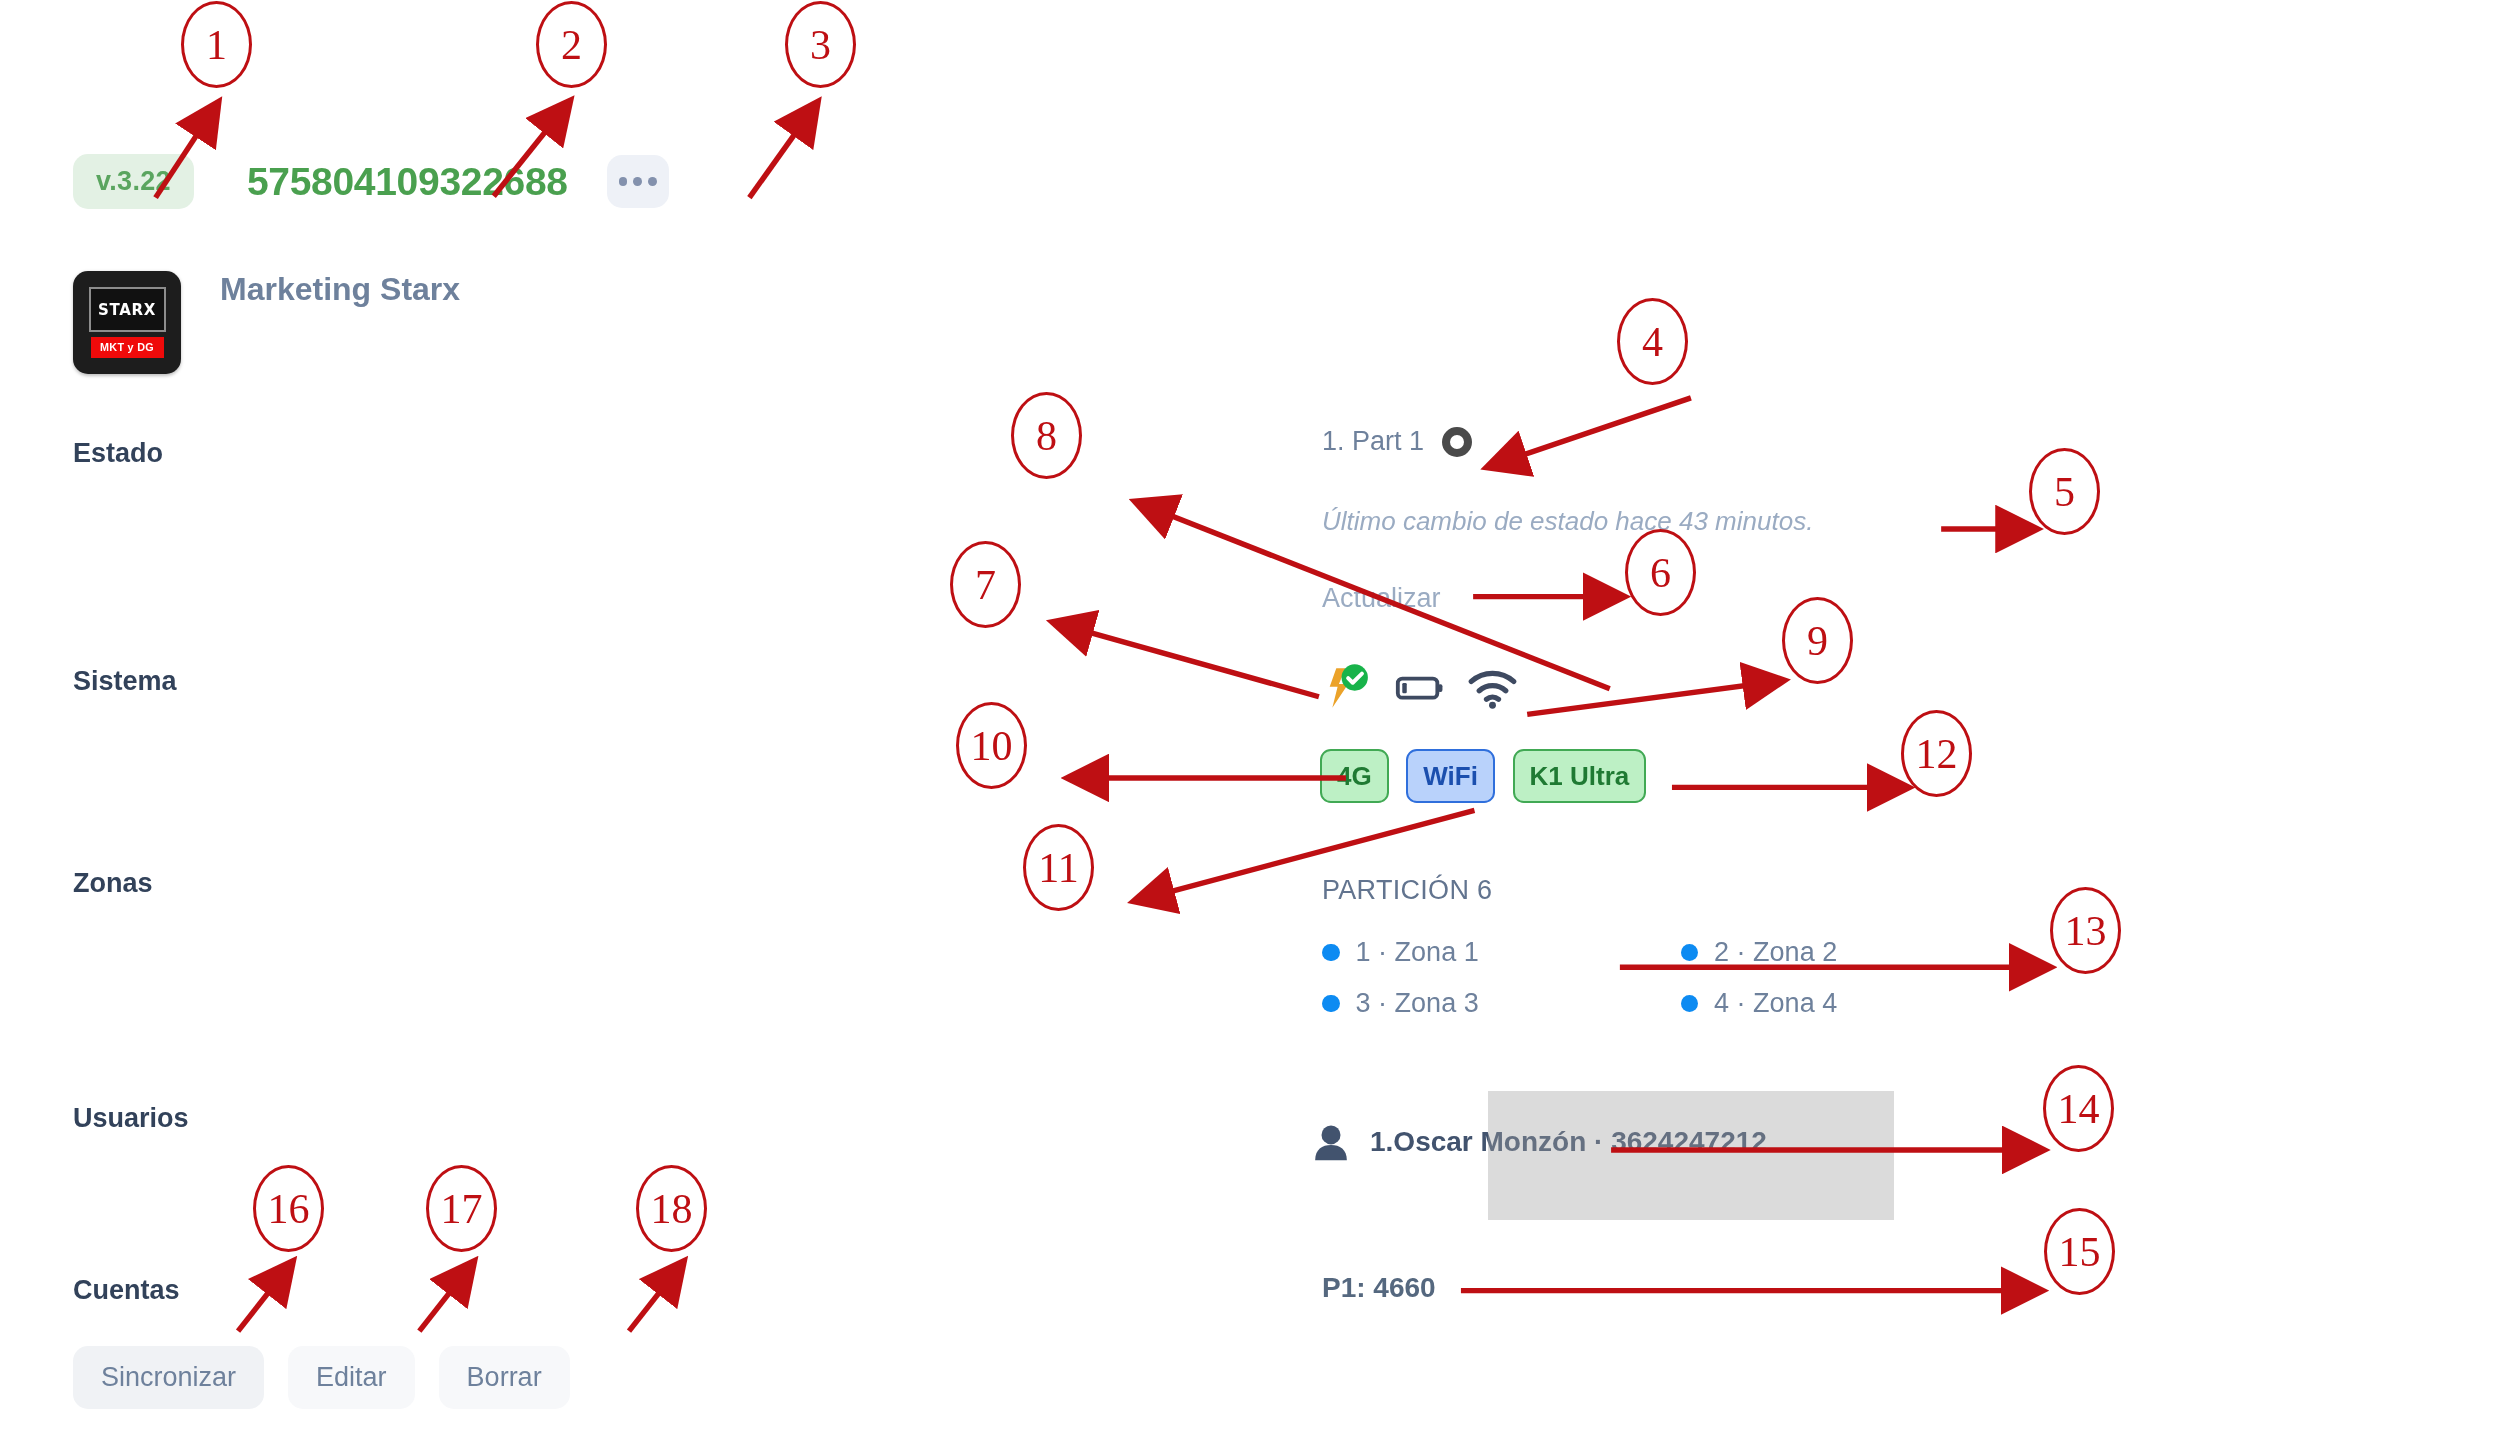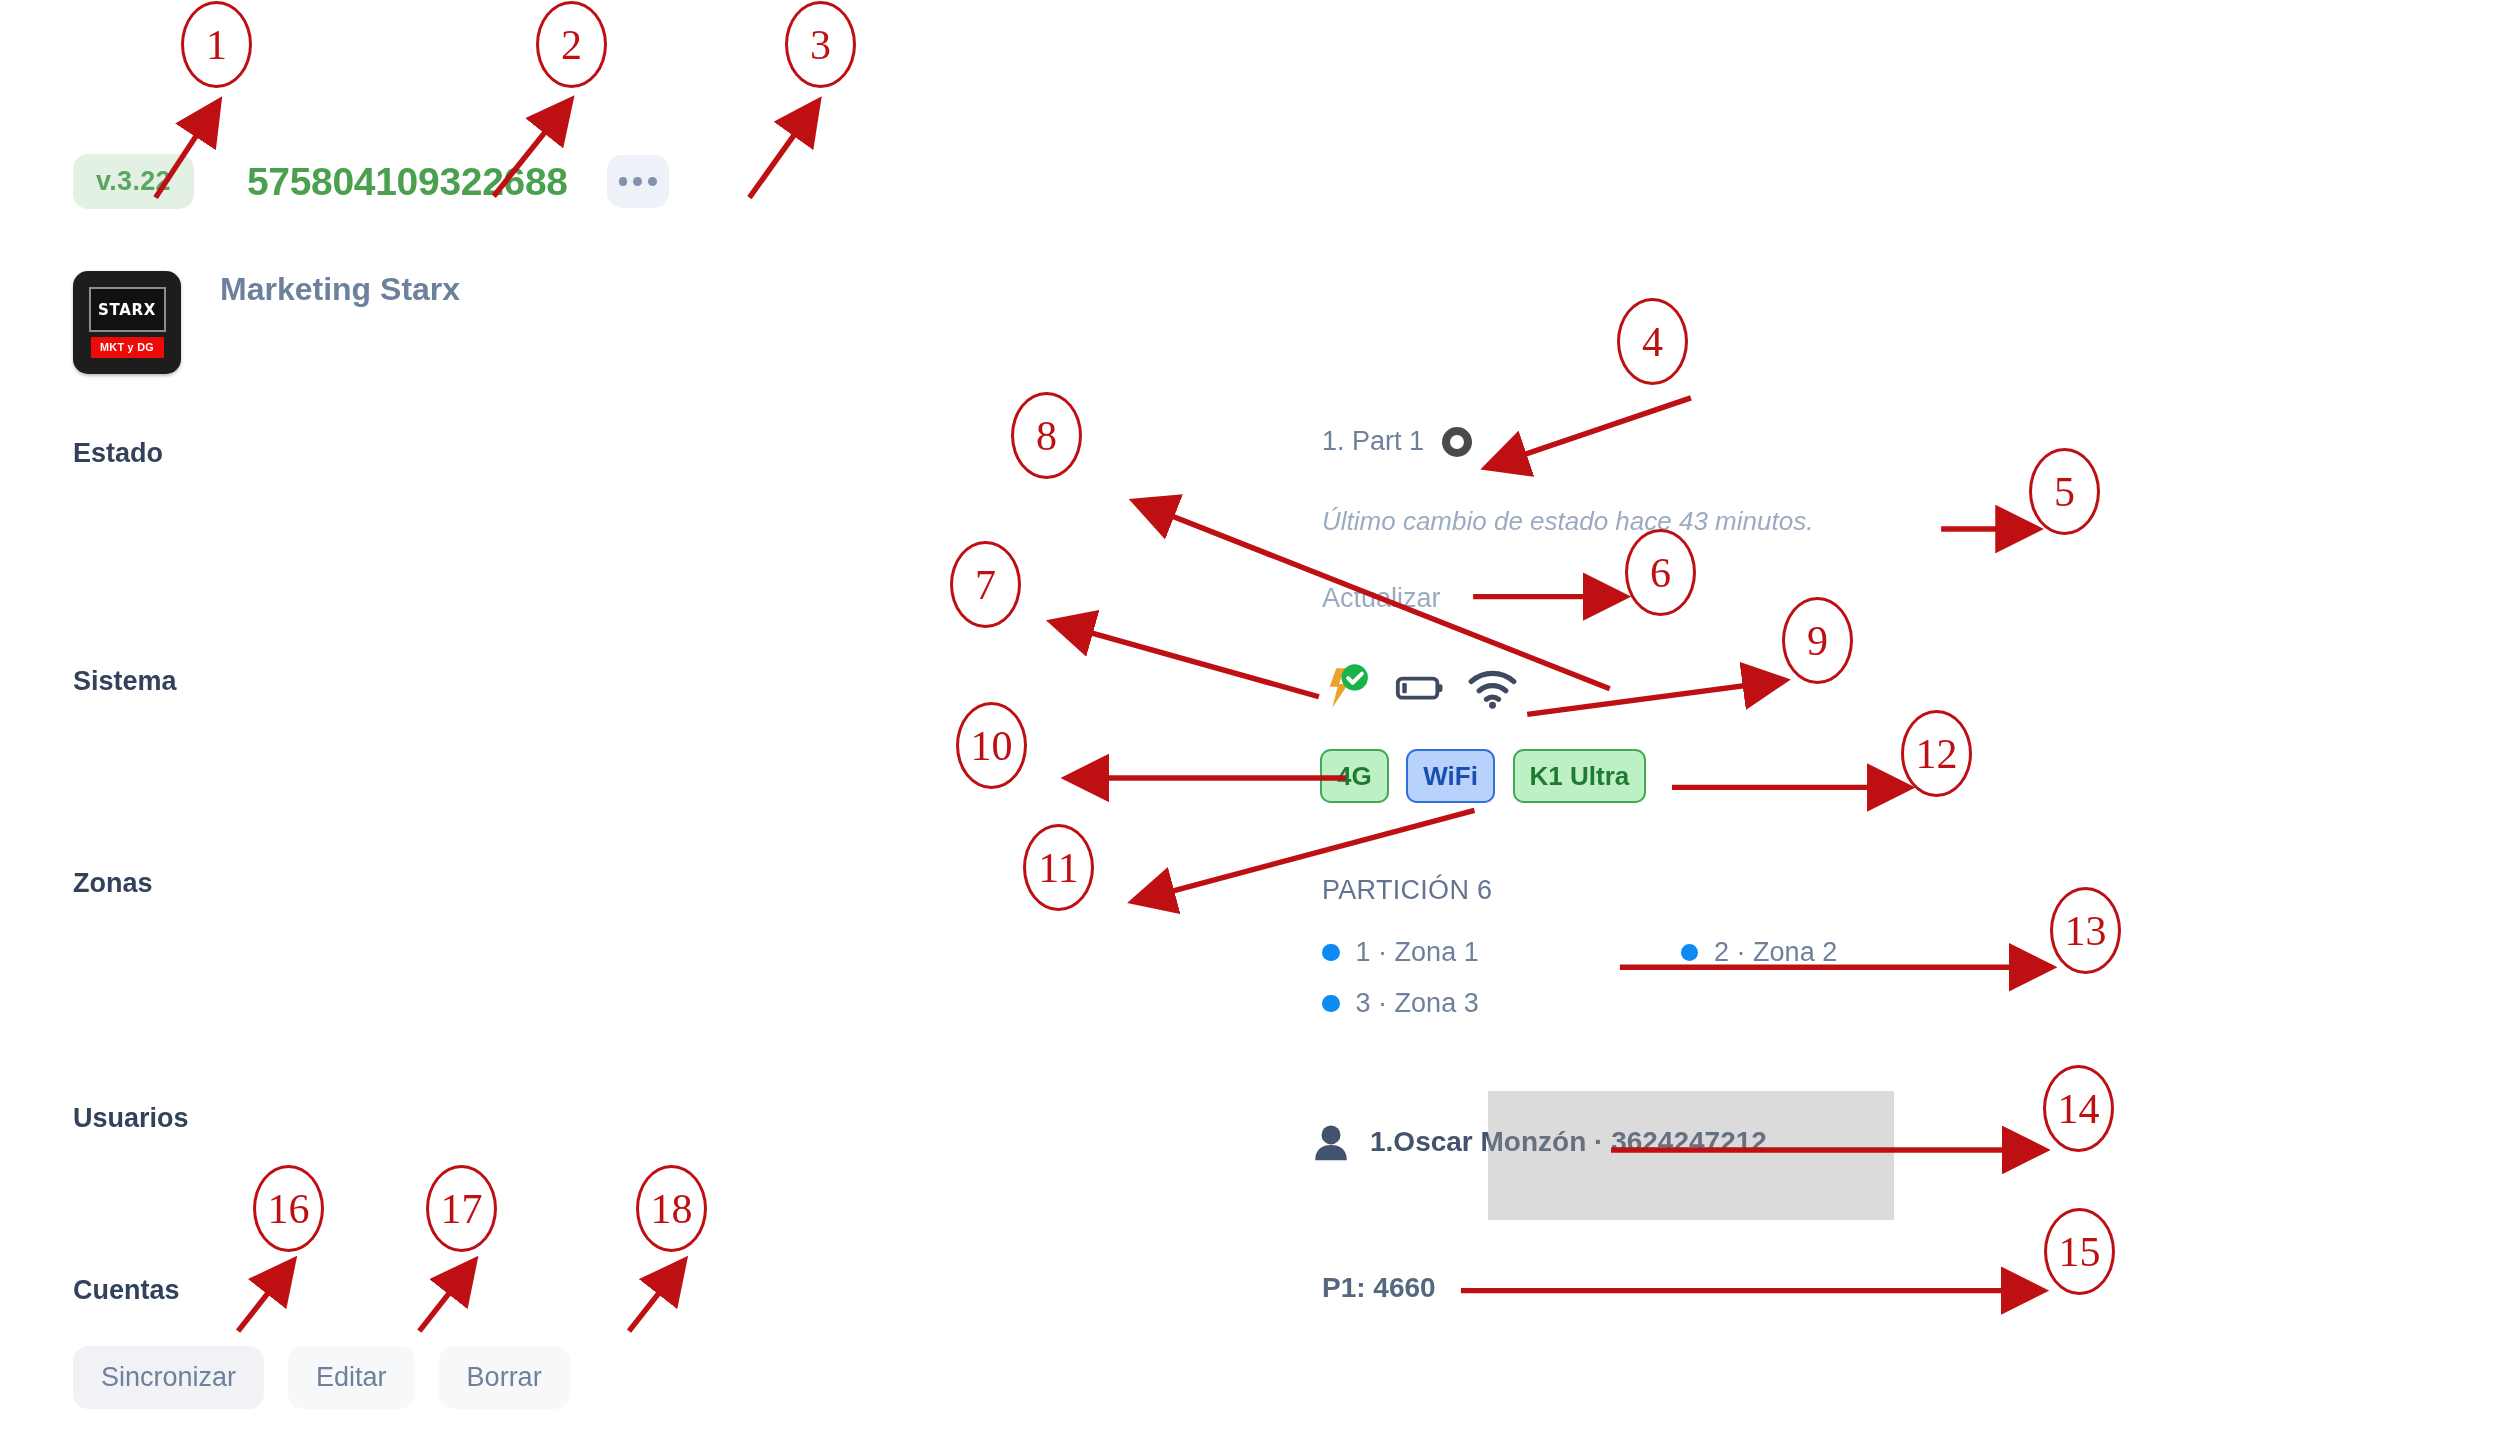--- a/index.html
+++ b/index.html
@@ -206,20 +206,24 @@
       <span class="zdot"></span>
       <span class="zlbl">1 · Zona 1</span>
     </div>
     <div class="zone">
       <span class="zdot"></span>
       <span class="zlbl">2 · Zona 2</span>
     </div>
     <div class="zone">
       <span class="zdot"></span>
       <span class="zlbl">3 · Zona 3</span>
+    </div>
+    <div class="zone">
+      <span class="zdot"></span>
+      <span class="zlbl">4 · Zona 4</span>
     </div>
   </div>
 
   <div class="users">
     <div class="user">
       <span class="uicon">
         <svg viewBox="0 0 30 32" width="38" height="41">
           <circle cx="15" cy="10" r="7.5" fill="#42536e"></circle>
           <path d="M2.5 30 C2.5 21.5 8 18 15 18 C22 18 27.5 21.5 27.5 30 Z" fill="#42536e"></path>
         </svg>

